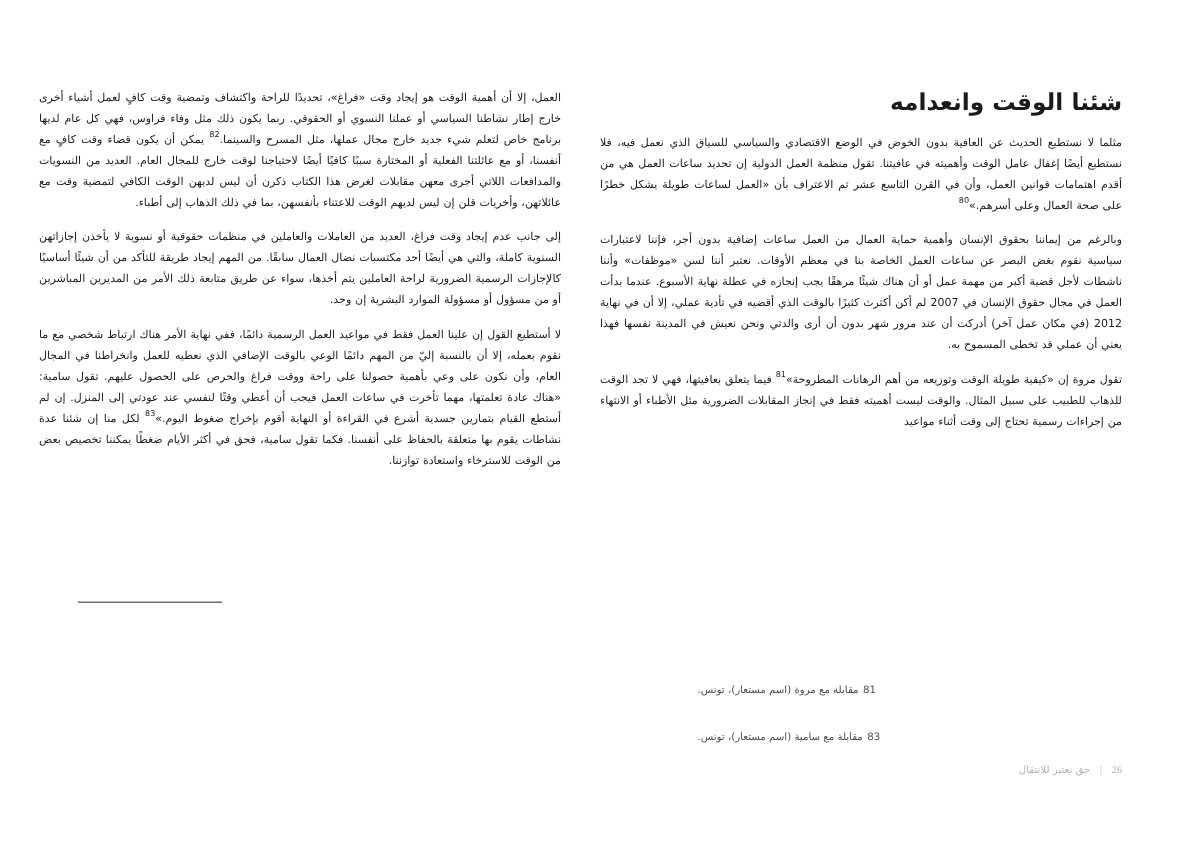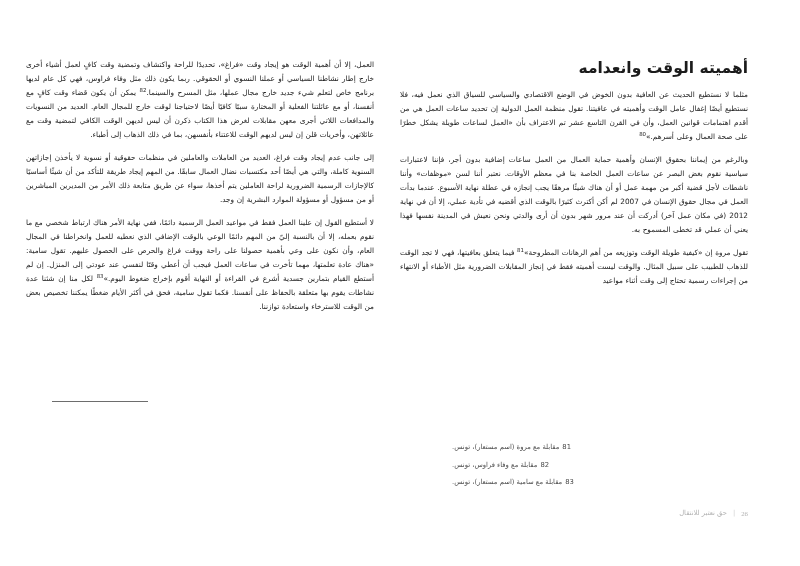--- a/index.html
+++ b/index.html
@@ -109,21 +109,21 @@
     top: 437px;
     width: 300px;
     direction: rtl;
     text-align: left;
   }
   .fn-ar {
     font-family: "DejaVu Sans", "Liberation Sans", sans-serif;
     font-size: 6.8px;
     line-height: 13.6px;
     color: #4c4c4c;
-    margin: 4px;
+    margin: 17px;
     direction: rtl;
     text-align: left;
     white-space: nowrap;
   }
   .fn-ar .fn-num { margin-left: 3px; }
 
   
   .footer {
     position: absolute;
     right: 52px;
@@ -144,21 +144,21 @@
 </head>
 <body>
 
 <div class="page">
 
   <div class="columns">
 
     <div class="col">
 
 
-      <h2 class="heading">أهميته الوقت وانعدامه</h2>
+      <h2 class="heading">شئنا الوقت وانعدامه</h2>
 
       <p class="body-par"><span>مثلما لا نستطيع الحديث عن العافية بدون الخوض في الوضع الاقتصادي والسياسي للسياق الذي نعمل فيه، فلا نستطيع أيضًا إغفال عامل الوقت وأهميته في عافيتنا. تقول منظمة العمل الدولية إن تحديد ساعات العمل هي من أقدم اهتمامات قوانين العمل، وأن في القرن التاسع عشر تم الاعتراف بأن «العمل لساعات طويلة يشكل خطرًا على صحة العمال وعلى أسرهم.»</span><sup class="fn">80</sup></p>
 
       <p class="body-par">وبالرغم من إيماننا بحقوق الإنسان وأهمية حماية العمال من العمل ساعات إضافية بدون أجر، فإننا لاعتبارات سياسية نقوم بغض البصر عن ساعات العمل الخاصة بنا في معظم الأوقات. نعتبر أننا لسن «موظفات» وأننا ناشطات لأجل قضية أكبر من مهمة عمل أو أن هناك شيئًا مرهقًا يجب إنجازه في عطلة نهاية الأسبوع. عندما بدأت العمل في مجال حقوق الإنسان في 2007 لم أكن أكترث كثيرًا بالوقت الذي أقضيه في تأدية عملي، إلا أن في نهاية 2012 (في مكان عمل آخر) أدركت أن عند مرور شهر بدون أن أرى والدتي ونحن نعيش في المدينة نفسها فهذا يعني أن عملي قد تخطى المسموح به.</p>
 
       <p class="body-par"><span>تقول مروة إن «كيفية طويلة الوقت وتوزيعه من أهم الرهانات المطروحة»</span><sup class="fn">81</sup><span> فيما يتعلق بعافيتها، فهي لا تجد الوقت للذهاب للطبيب على سبيل المثال. والوقت ليست أهميته فقط في إنجاز المقابلات الضرورية مثل الأطباء أو الانتهاء من إجراءات رسمية تحتاج إلى وقت أثناء مواعيد</span></p>
 
     </div>
 
     <div class="col">
@@ -170,21 +170,20 @@
       <p class="body-par"><span>لا أستطيع القول إن علينا العمل فقط في مواعيد العمل الرسمية دائمًا، ففي نهاية الأمر هناك ارتباط شخصي مع ما نقوم بعمله، إلا أن بالنسبة إليّ من المهم دائمًا الوعي بالوقت الإضافي الذي نعطيه للعمل وانخراطنا في المجال العام، وأن نكون على وعي بأهمية حصولنا على راحة ووقت فراغ والحرص على الحصول عليهم. تقول سامية: «هناك عادة تعلمتها، مهما تأخرت في ساعات العمل فيجب أن أعطي وقتًا لنفسي عند عودتي إلى المنزل. إن لم أستطع القيام بتمارين جسدية أشرع في القراءة أو النهاية أقوم بإخراج ضغوط اليوم.»</span><sup class="fn">83</sup><span> لكل منا إن شئنا عدة نشاطات يقوم بها متعلقة بالحفاظ على أنفسنا. فكما تقول سامية، فحق في أكثر الأيام ضغطًا يمكننا تخصيص بعض من الوقت للاسترخاء واستعادة توازننا.</span></p>
 
     </div>
   </div>
 
   <div class="fn-rule"></div>
 
 
   <div class="footnotes-ar">
     <p class="fn-ar"><span class="fn-num">81</span><span>مقابلة مع مروة (اسم مستعار)، تونس.</span></p>
-    <p class="fn-ar"><span class="fn-num">82</span><span>مقابلة مع وفاء فراوس، تونس.</span></p>
     <p class="fn-ar"><span class="fn-num">83</span><span>مقابلة مع سامية (اسم مستعار)، تونس.</span></p>
   </div>
 
   <div class="footer">
     <span class="page-num">26</span>
     <span class="sep">|</span>
     <span class="chapter">حق نعتبر للانتقال</span>
   </div>
 
 </div>

